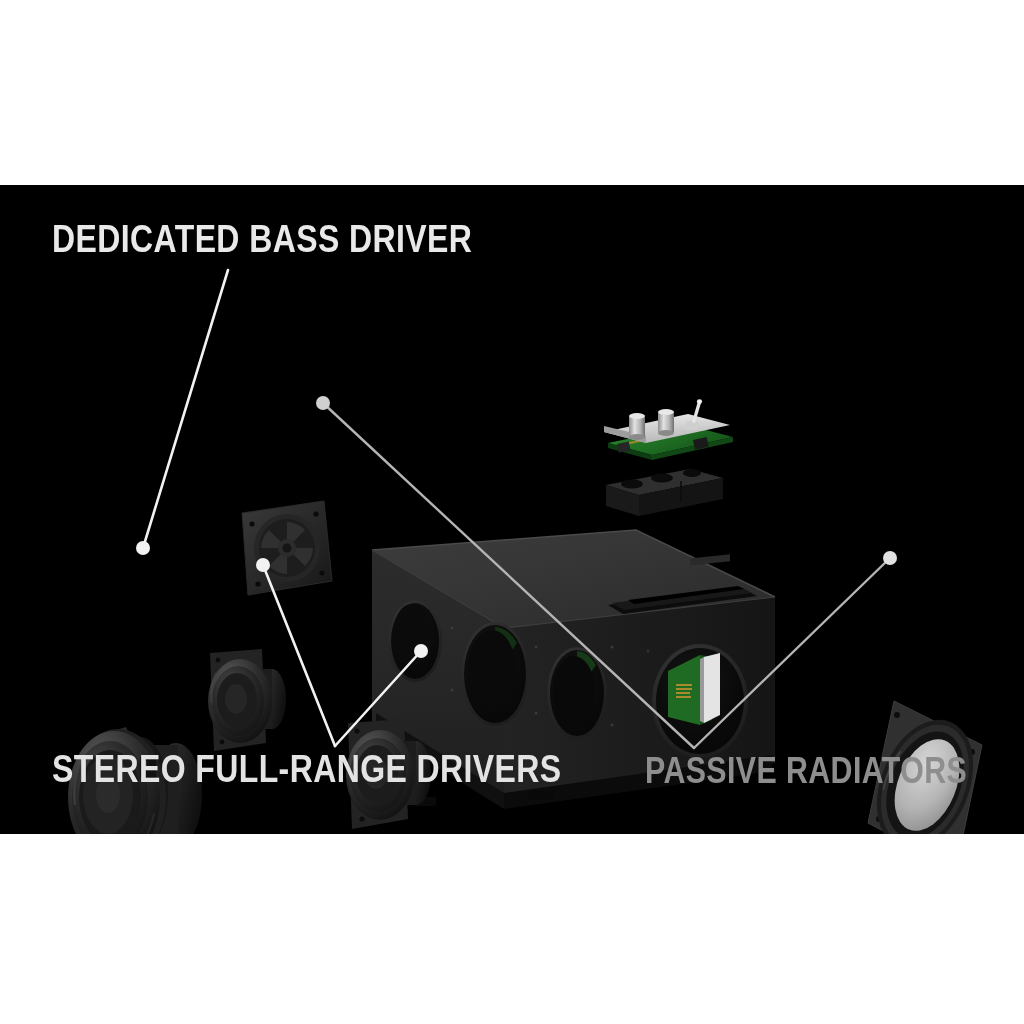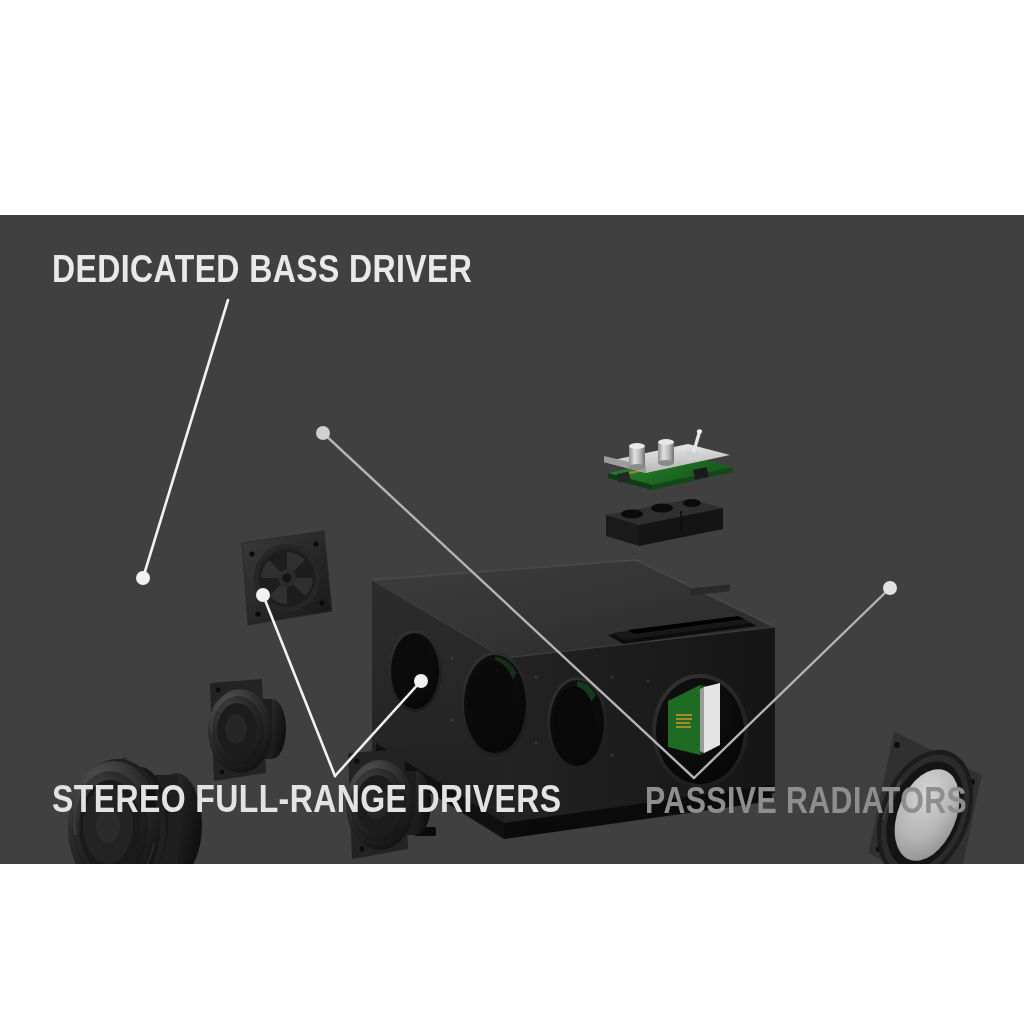--- a/index.html
+++ b/index.html
@@ -18,23 +18,22 @@
     height: 1024px;
     background: #ffffff;
   }
   
   #canvas {
     position: absolute;
     left: 0;
     top: 185px;
     width: 1024px;
     height: 649px;
-    background: #404040;
+    background: #000000;
     overflow: hidden;
-    margin-top: 30px;
   }
   #scene {
     position: absolute;
     inset: 0;
   }
   svg.layer {
     position: absolute;
     left: 0;
     top: 0;
     width: 1024px;

